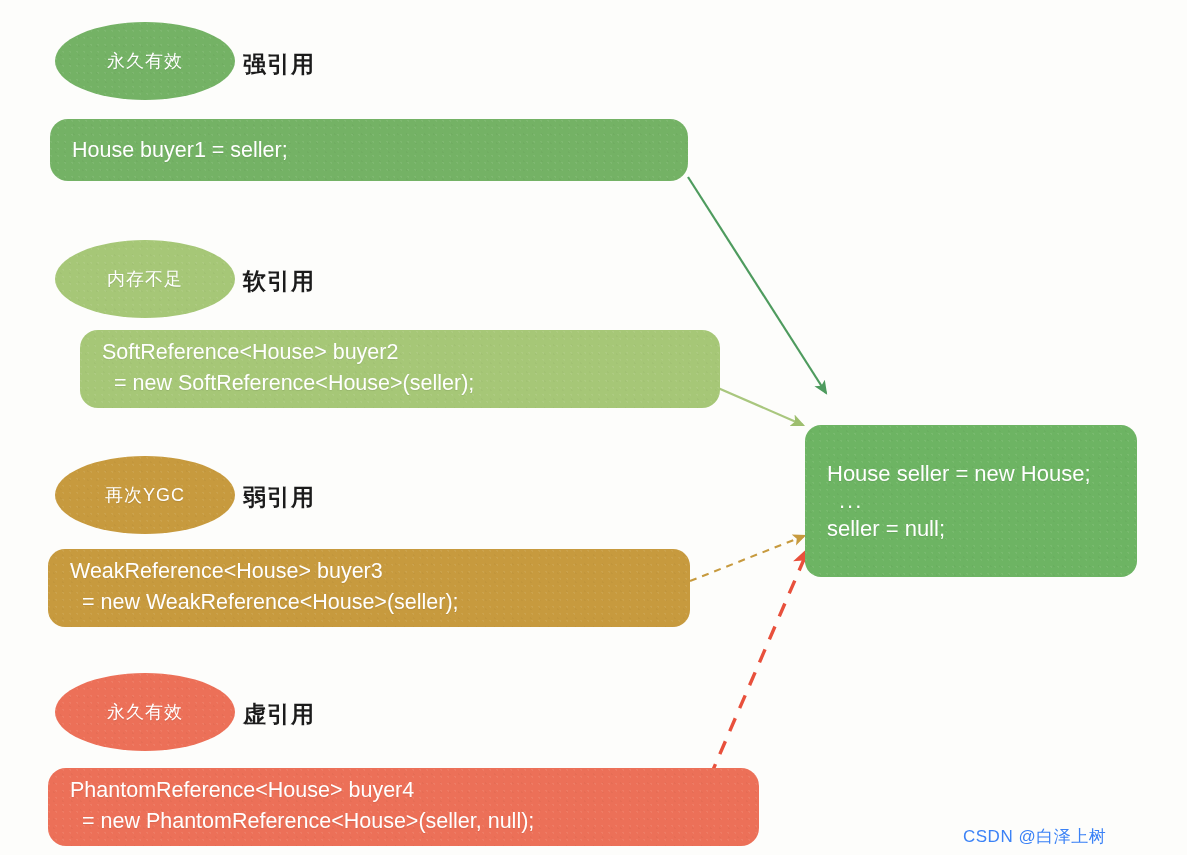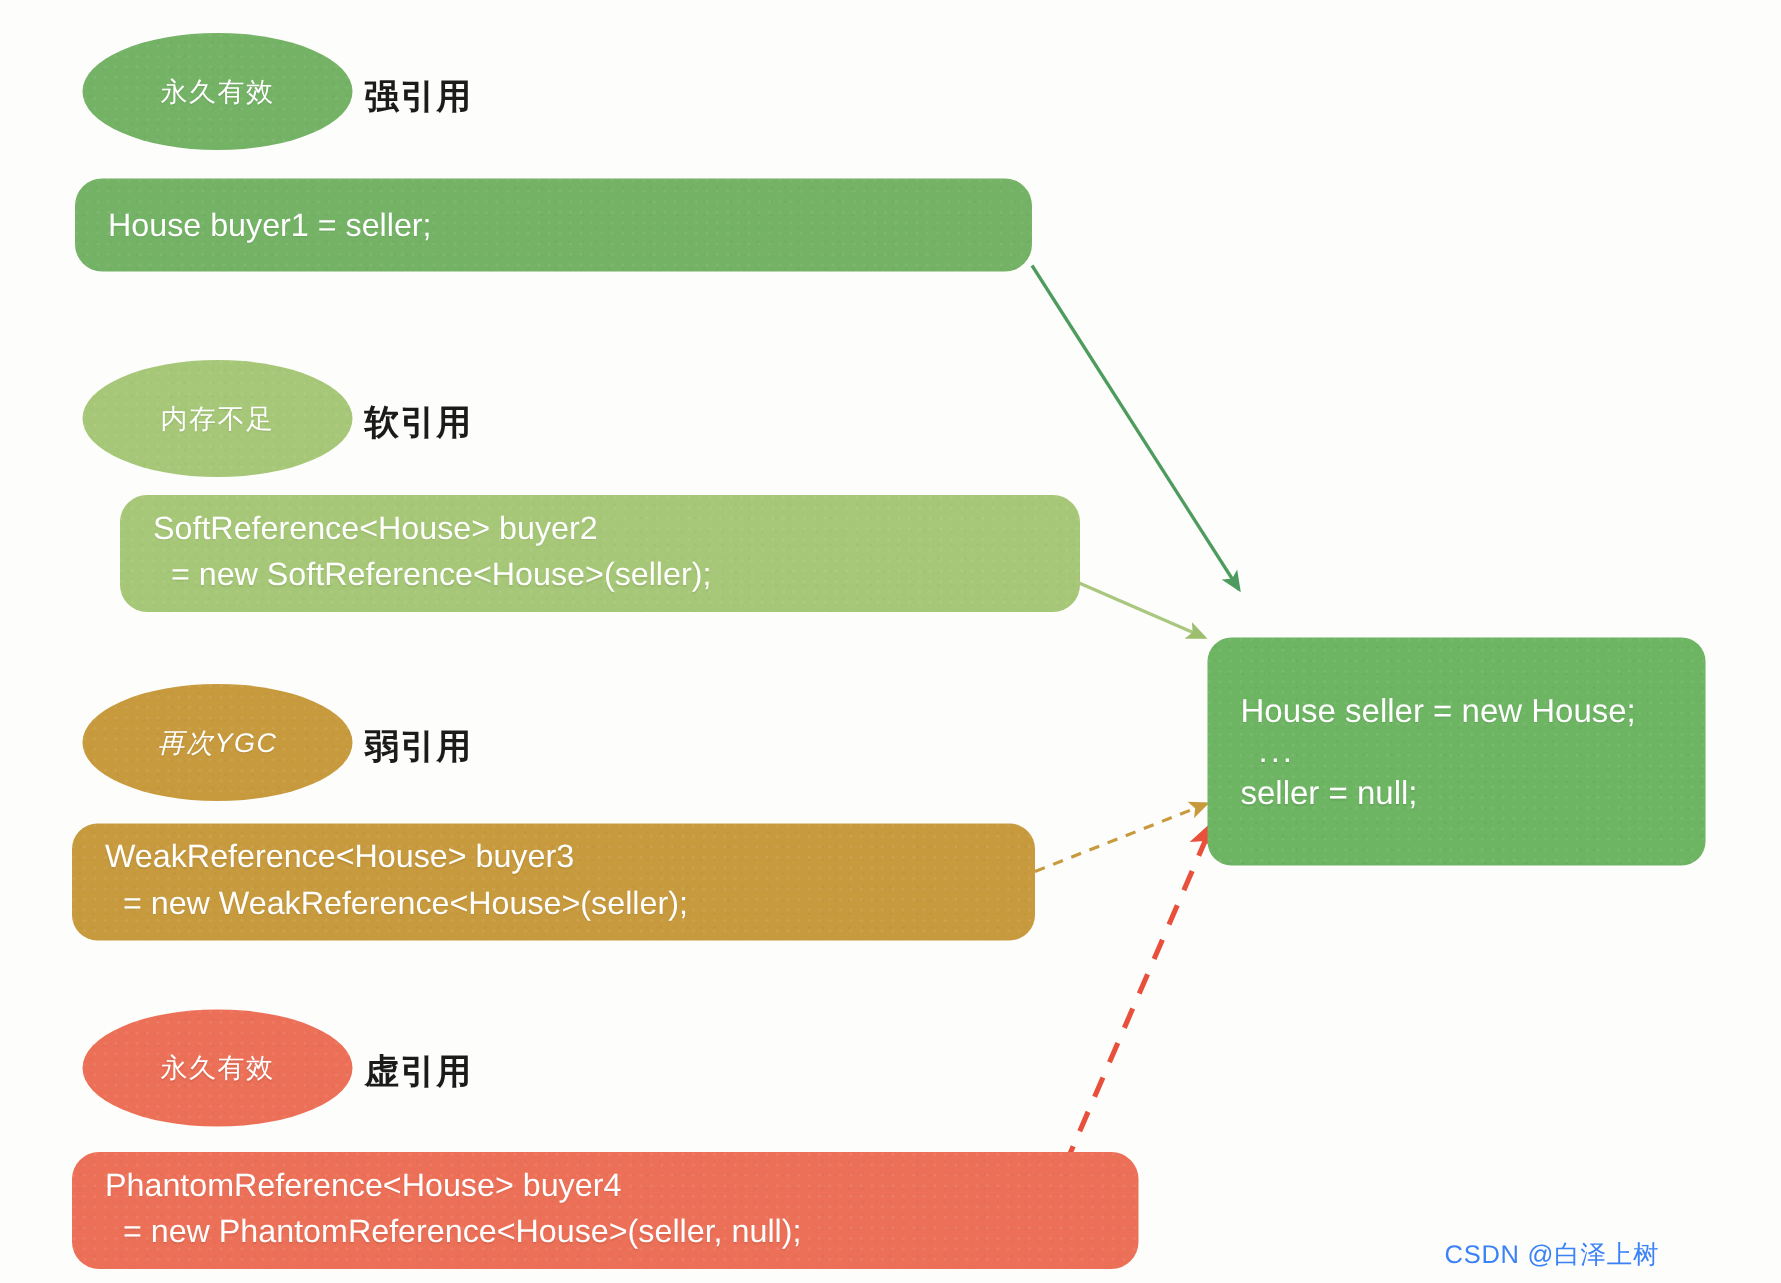--- a/index.html
+++ b/index.html
@@ -149,21 +149,21 @@
   </div>
   <div class="pill-label" style="left:243px; top:266px;">
     <span>软引用</span>
   </div>
   <div class="codebar two-line" style="left:48px; top:330px; width:640px; height:78px; background:#A6C777;margin-left:32px;">
     <span>SoftReference&lt;House&gt; buyer2</span>
     <span>  = new SoftReference&lt;House&gt;(seller);</span>
     <span class="grain"></span>
   </div>
 
-  <div class="pill" style="left:55px; top:456px; width:180px; height:78px; background:#C79A3E;font-style:italic;">
+  <div class="pill" style="left:55px; top:456px; width:180px; height:78px; background:#C79A3E;">
     <span>再次YGC</span>
     <span class="grain"></span>
   </div>
   <div class="pill-label" style="left:243px; top:482px;">
     <span>弱引用</span>
   </div>
   <div class="codebar two-line" style="left:48px; top:549px; width:642px; height:78px; background:#C79A3E;border-radius:17px;">
     <span>WeakReference&lt;House&gt; buyer3</span>
     <span>  = new WeakReference&lt;House&gt;(seller);</span>
     <span class="grain"></span>

